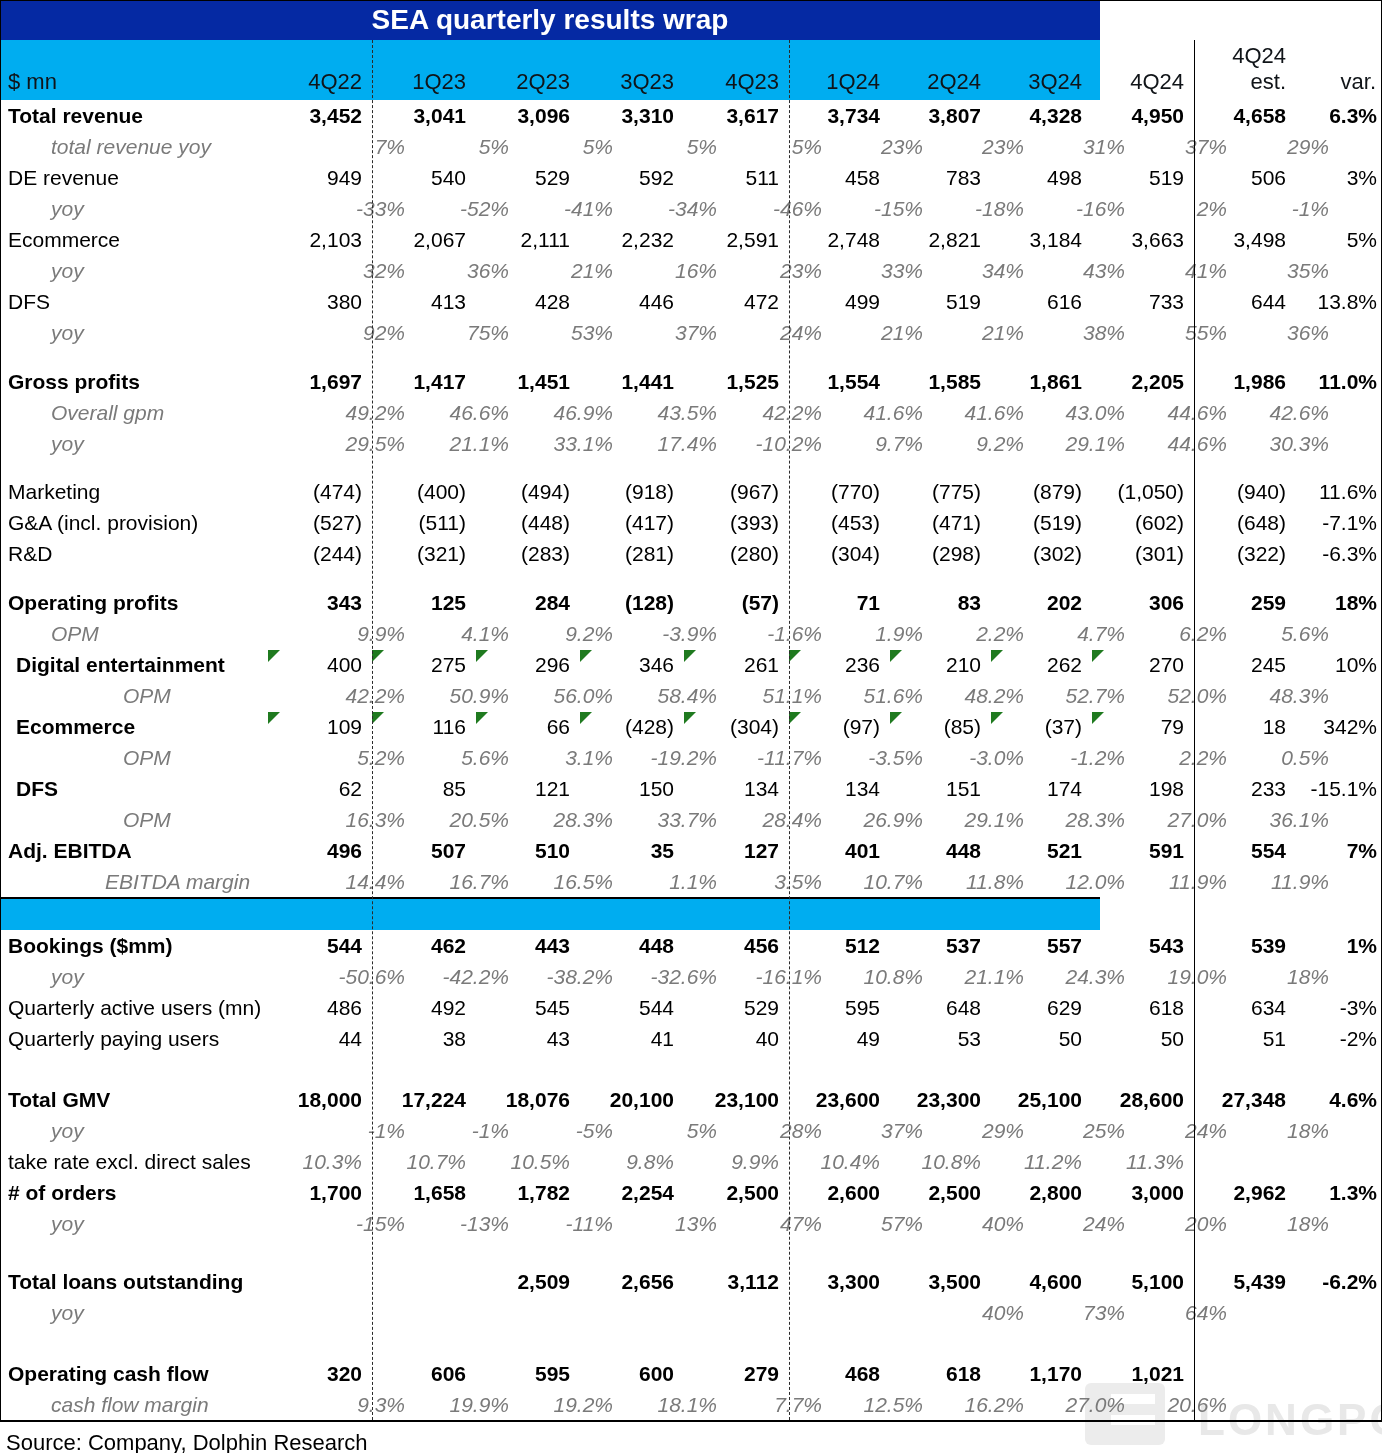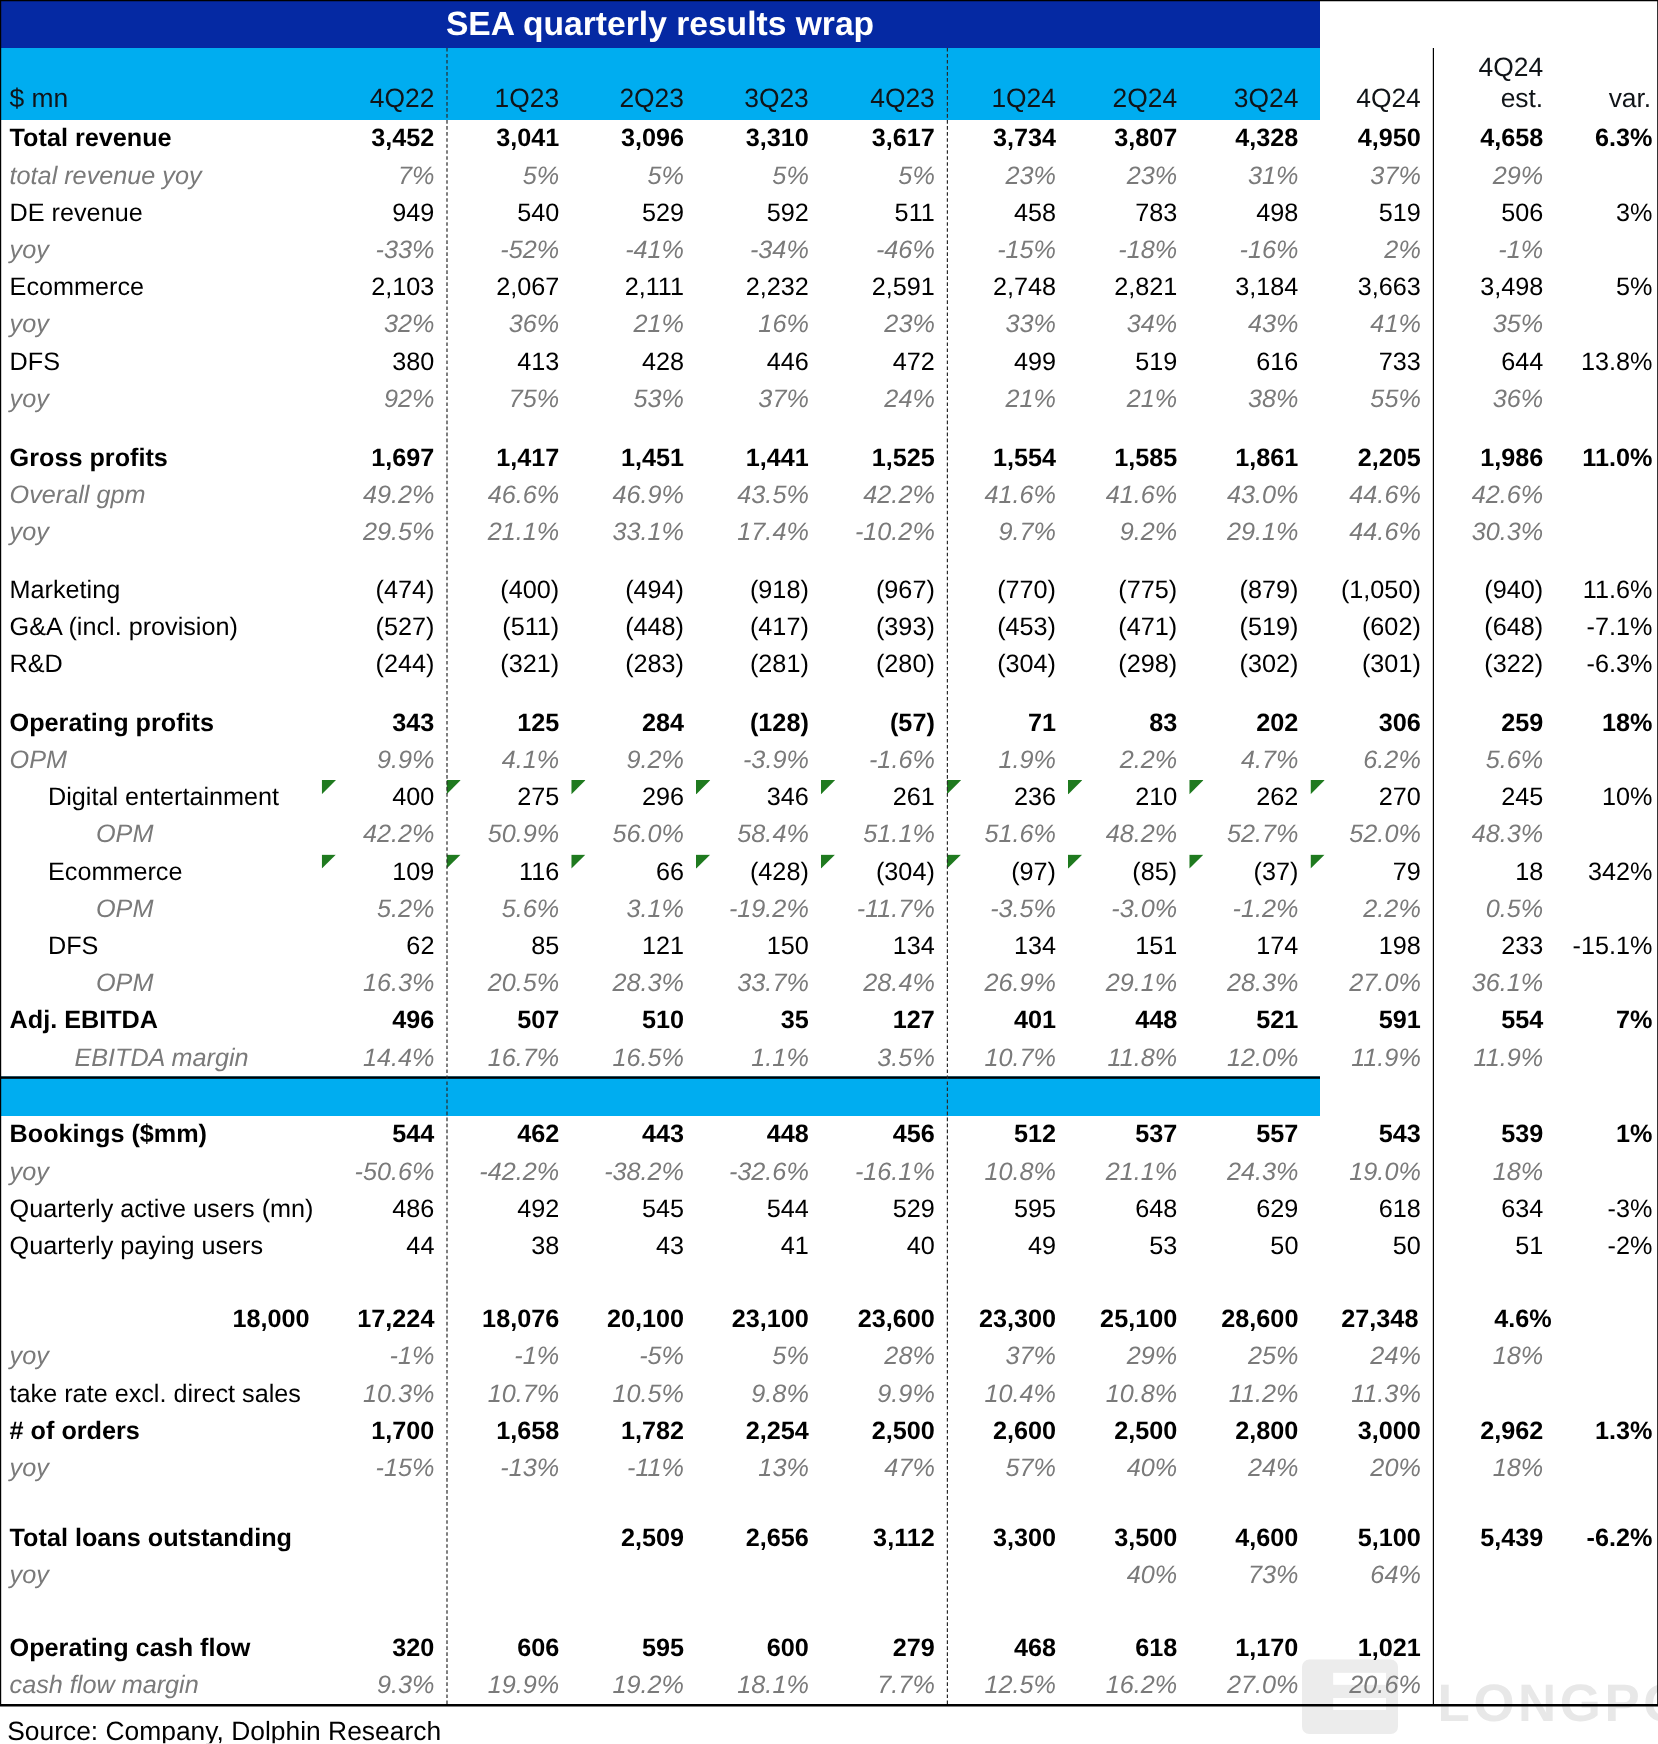--- a/index.html
+++ b/index.html
@@ -25,23 +25,23 @@
                   text-align:right; padding-right:12px; line-height:26px; }
   .header .varh { text-align:right; padding-right:6px; }
 
   .row { height:31px; align-items:stretch; font-size:21px; color:#000; }
   .row .lbl { display:flex; align-items:center; padding-left:8px; white-space:nowrap; }
   .row .v { position:relative; display:flex; align-items:center; justify-content:flex-end;
             padding-right:10px; white-space:nowrap; }
   .row .v.est { padding-right:12px; }
   .row .v.var { padding-right:5px; }
   .row.bold { font-weight:700; }
-  .row.muted { color:var(--muted,#7a7a7a); font-style:italic; }
+  .row.muted { color:var(--muted,#7a7a7a); font-style:italic;margin-left:43px; }
   .row.takerate .v { color:var(--muted,#7a7a7a); font-style:italic; }
-  .row.ind1 .lbl { padding-left:40px; }
+  .row.ind1 .lbl { padding-left:16px;font-weight:bold; }
   .row.ind2 .lbl { padding-left:80px; }
   .row.ind3 .lbl { padding-left:62px; }
 
   .flag { position:absolute; left:0; top:1px; width:12px; height:12px;
           background:var(--flag,#1f7a1f); clip-path:polygon(0 0,100% 0,0 100%); }
 
   .spacer { width:100%; }
   .bandrow { height:33px; background:var(--band,#00adf0); border-top:2px solid #000; }
 
   .vline { position:absolute; top:40px; bottom:2px; width:0; pointer-events:none; }
@@ -1119,20 +1119,21 @@
           </div>
           <div class="v est">
             <span>51</span>
           </div>
           <div class="v var">
             <span>-2%</span>
           </div>
         </div>
         <div class="spacer" style="height: 30px;"></div>
         <div class="row grid12 bold">
+          <div class="lbl">Total GMV</div>
           <div class="v">
             <span>18,000</span>
           </div>
           <div class="v">
             <span>17,224</span>
           </div>
           <div class="v">
             <span>18,076</span>
           </div>
           <div class="v">

